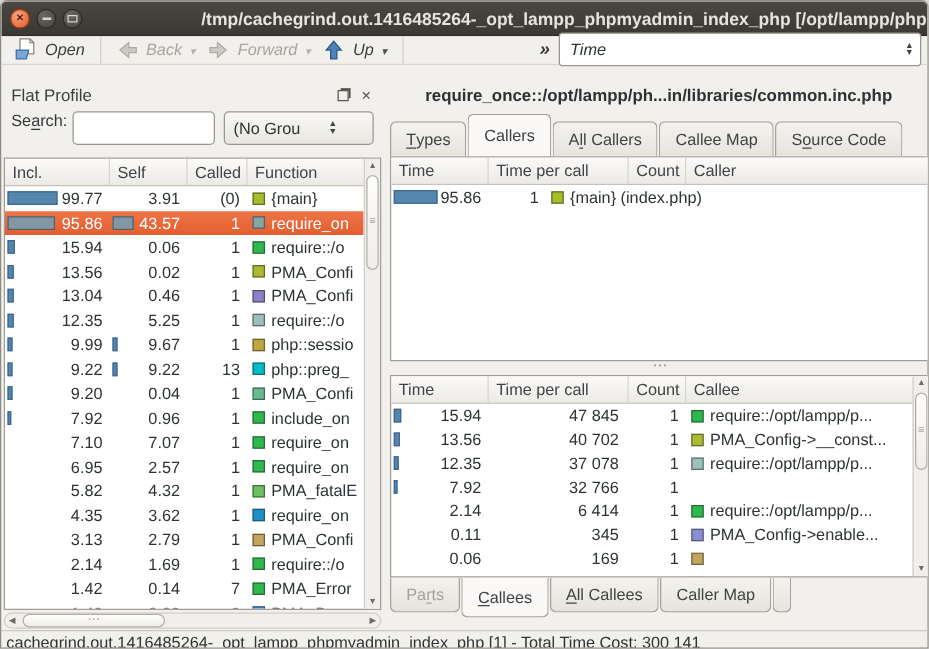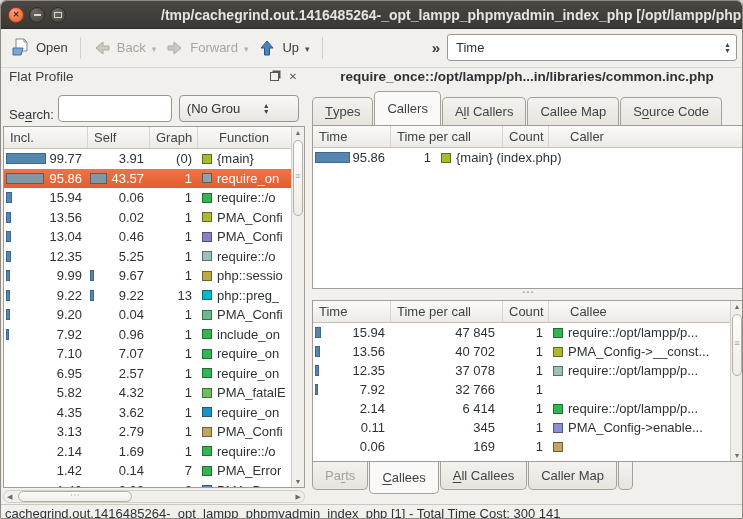--- a/index.html
+++ b/index.html
@@ -14,22 +14,22 @@
   .wbtn{width:16px;height:16px;border-radius:50%;display:flex;align-items:center;justify-content:center;
     background:radial-gradient(circle at 32% 28%,#6c6860,#45423d);border:1px solid #2e2c29;box-sizing:border-box;}
   .wbtn.close{background:radial-gradient(circle at 35% 28%,#f9a386,#e25a21);border-color:#9e3a10;}
   .wbtn.close::before{content:"✕";font-size:8px;font-weight:bold;color:#571c07;}
   .wbtn.min::before{content:"";width:7px;border-top:2px solid #d8d4ce;}
   .wbtn.max::before{content:"";width:6px;height:4px;border:1.5px solid #d8d4ce;}
   .title{flex:1;margin-left:95px;font-weight:bold;font-size:14px;color:#e7e4df;
     white-space:nowrap;overflow:hidden;}
 
   
-  .toolbar{position:absolute;left:0;top:27px;right:0;height:40px;display:flex;align-items:center;
-    padding:0 5px;box-sizing:border-box;border-bottom:1px solid #d9d5cf;}
+  .toolbar{position:absolute;left:0;top:27px;right:0;height:24px;display:flex;align-items:center;
+    padding:0 5px;box-sizing:border-box;border-bottom:1px solid #d9d5cf;font-style:italic;}
   .tbtn{display:flex;align-items:center;gap:6px;padding:3px 5px;color:#3a3d3c;cursor:default;}
   .tbtn.disabled{color:#a9a49d;}
   .dd{margin:0 5px 0 1px;cursor:default;}
   .dd::before{content:"▾";font-size:9px;color:#4c4f51;}
   .dd.disabled::before{color:#b6b2ab;}
   .tsep{width:1px;height:22px;background:#d4d0ca;margin:0 7px;}
   .spacer{flex:1;}
   .chev{font-weight:bold;font-size:15px;color:#3a3d3c;margin-right:7px;}
   .combo{width:290px;height:27px;background:#fff;border:1px solid #9a968f;border-radius:3px;
     display:flex;align-items:center;padding:0 5px 0 8px;box-sizing:border-box;}
@@ -40,36 +40,36 @@
   .ticon{flex:none;}
 
   
   .dock-title{position:absolute;left:2px;top:64px;width:302px;height:23px;display:flex;align-items:center;padding:0 6px;box-sizing:border-box;}
   .dtitle{font-size:13.5px;color:#3c4042;}
   .dicons{margin-left:auto;display:flex;gap:7px;align-items:center;}
   .dico{width:12px;height:12px;display:flex;align-items:center;justify-content:center;color:#5a564f;font-size:10px;}
   .dico.float::before{content:"";width:7px;height:7px;border:1px solid #5a564f;background:#f2f0ec;box-shadow:2px -2px 0 -0.5px #5a564f;}
   .mn{text-decoration:underline;text-underline-offset:2px;}
 
-  .search-row{position:absolute;left:2px;top:88px;width:302px;height:33px;display:flex;align-items:flex-end;padding-left:6px;box-sizing:border-box;}
+  .search-row{position:absolute;left:2px;top:88px;width:302px;height:33px;display:flex;align-items:flex-start;padding-left:6px;box-sizing:border-box;}
   .slabel{margin-right:4px;color:#33373a;}
   .search-input{width:114px;height:27px;border:1px solid #9a968f;border-radius:4px;background:#fff;
     box-sizing:border-box;font:inherit;padding:0 5px;outline:none;}
   .gcombo{margin-left:7px;width:120px;height:27px;border:1px solid #9a968f;border-radius:4px;
     background:linear-gradient(#f9f8f6,#e9e6e1);display:flex;align-items:center;
     padding:0 5px 0 7px;box-sizing:border-box;}
   .gcombo span{flex:1;white-space:nowrap;overflow:hidden;}
 
   
   .tframe{position:absolute;background:#fff;border:1px solid #a19c95;box-sizing:border-box;overflow:hidden;}
   .lframe{left:2px;top:125px;width:302px;height:362px;}
   .thead{display:flex;height:22px;background:linear-gradient(#fbfaf9,#eceae5);
     border-bottom:1px solid #c6c2bb;box-sizing:border-box;color:#3f4446;}
   .hc{display:flex;align-items:center;padding-left:6px;border-right:1px solid #d8d4ce;box-sizing:border-box;}
-  .hc:last-child{border-right:none;flex:1;margin-left:15px;}
+  .hc:last-child{border-right:none;flex:1;}
   .lframe .h1{width:84px;}.lframe .h2{width:62px;}.lframe .h3{width:48px;}
   .rows{position:absolute;left:0;right:13px;top:22px;bottom:0;overflow:hidden;}
   .row{display:flex;height:19.5px;align-items:center;white-space:nowrap;}
   .rrows .row{height:19px;}
   .row.selected{background:linear-gradient(#ee7448,#e25e2f);color:#fff;}
   .c{box-sizing:border-box;}
   .c1{width:84px;position:relative;text-align:right;padding-right:6px;}
   .c2{width:62px;position:relative;text-align:right;padding-right:6px;}
   .c3{width:48px;text-align:right;padding-right:6px;}
   .c4{flex:1;display:flex;align-items:center;gap:5px;padding-left:4px;overflow:hidden;}
@@ -201,21 +201,21 @@
     <div class="gcombo">
       <span>(No Grouping)</span>
       <span class="spin"></span>
     </div>
   </div>
 
   <div class="tframe lframe">
     <div class="thead">
       <span class="hc h1">Incl.</span>
       <span class="hc h2">Self</span>
-      <span class="hc h3">Graph</span>
+      <span class="hc h3">Called</span>
       <span class="hc">Function</span>
     </div>
     <div class="rows">
 
     <div class="row">
           <span class="c c1"><i class="pbar" style="width: 39.9px;"></i><span>99.77</span></span>
           <span class="c c2"><span>3.91</span></span>
           <span class="c c3">(0)</span>
           <span class="c c4">
             <i class="fsq" style="background: rgb(169, 188, 41);"></i>

